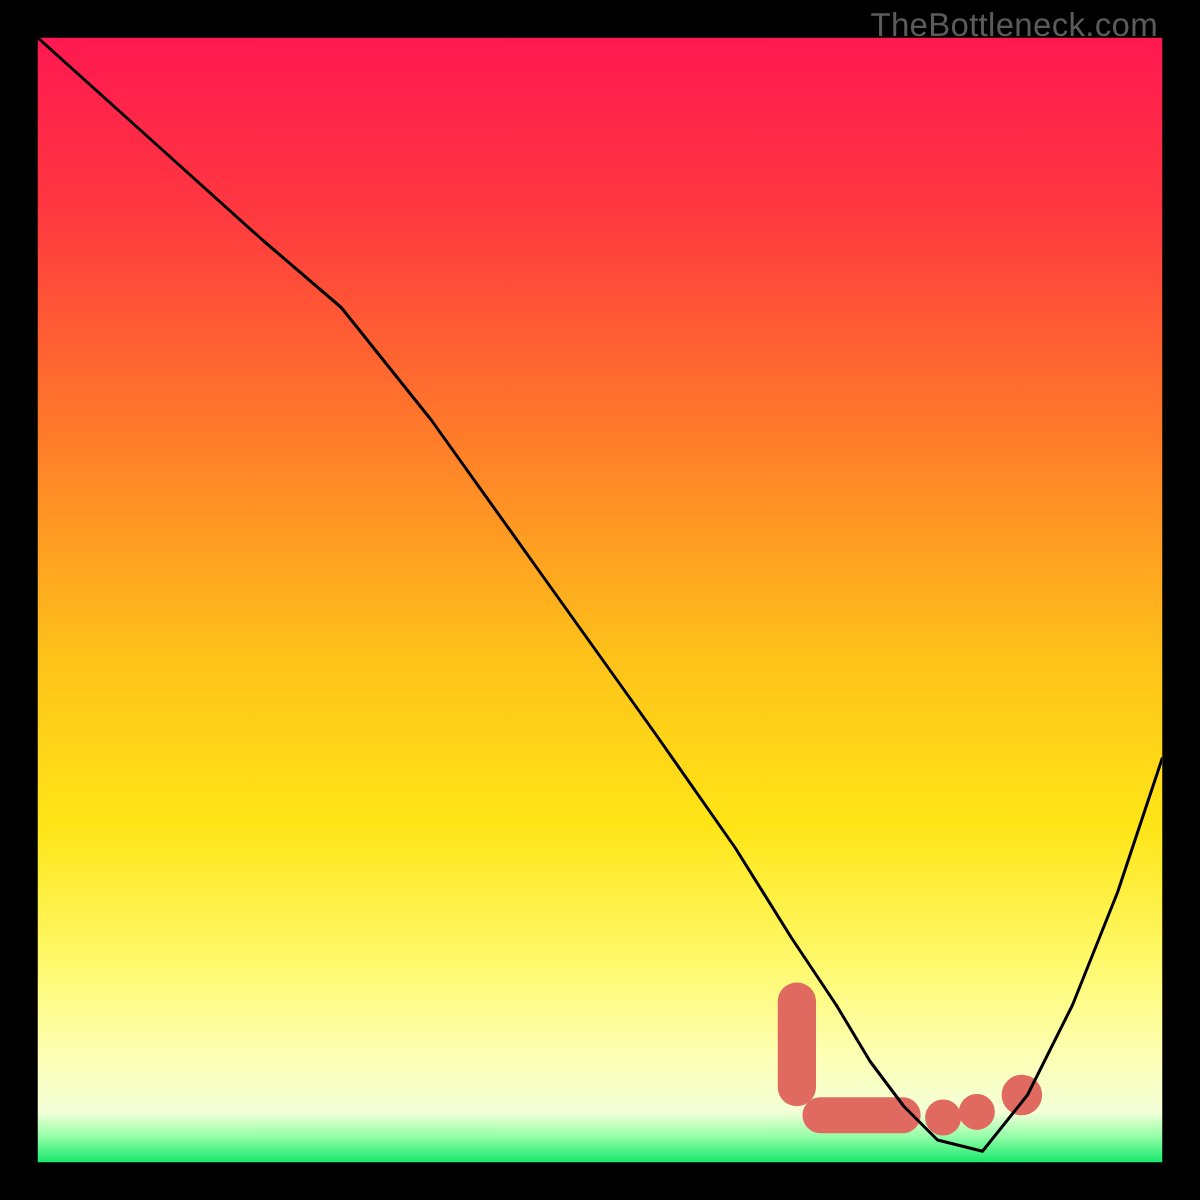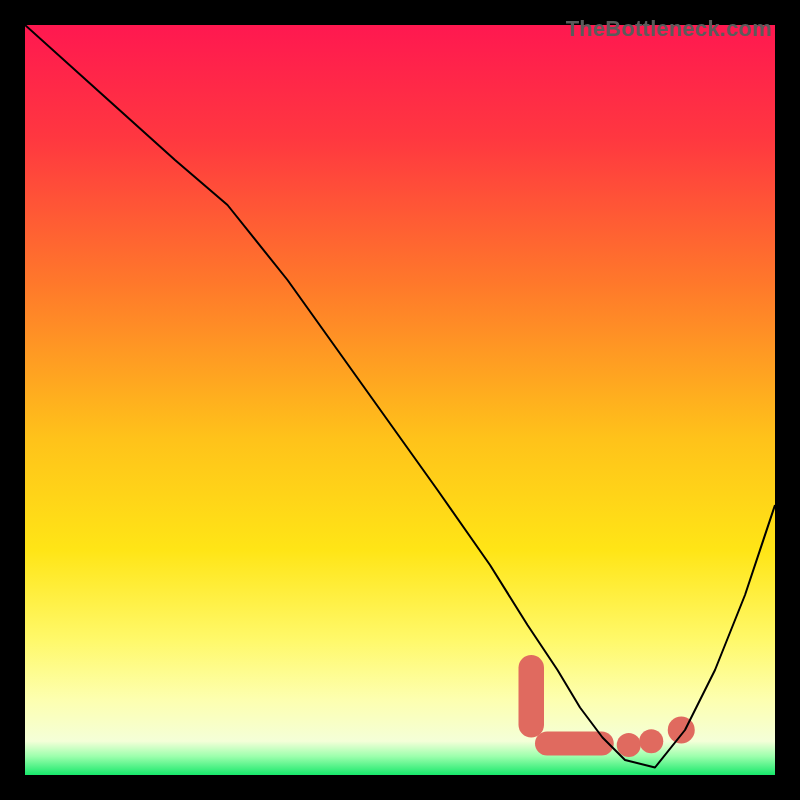--- a/index.html
+++ b/index.html
@@ -21,25 +21,25 @@
   }
   .plot-area {
     position: absolute;
     left: 0;
     top: 0;
     width: 750px;
     height: 750px;
   }
   .watermark {
     position: absolute;
-    top: 16px;
+    top: 4px;
     right: 28px;
     color: #5b5b5b;
     font-size: 22px;
-    font-weight: 700;
+    font-weight: 400;
     letter-spacing: 0.2px;
     user-select: none;
   }
 </style>
 </head>
 <body>
 
 <div class="frame">
   <svg class="plot-area" viewBox="0 0 750 750">
     <defs>

